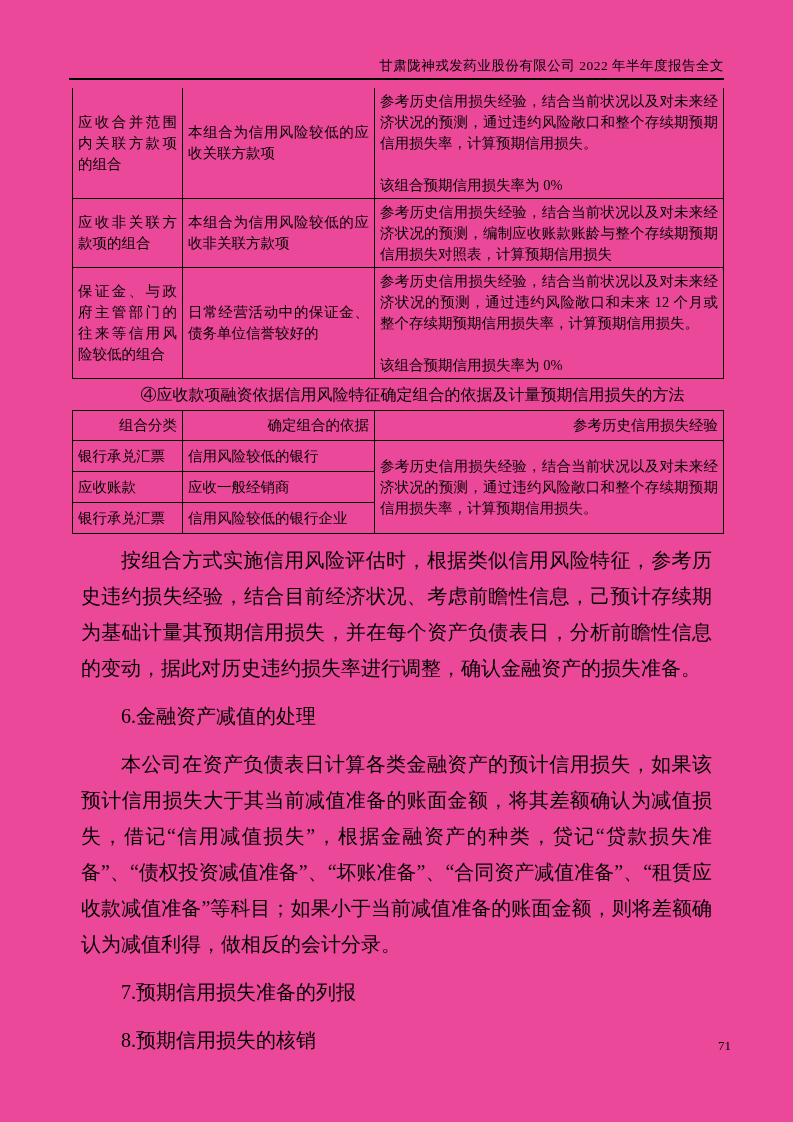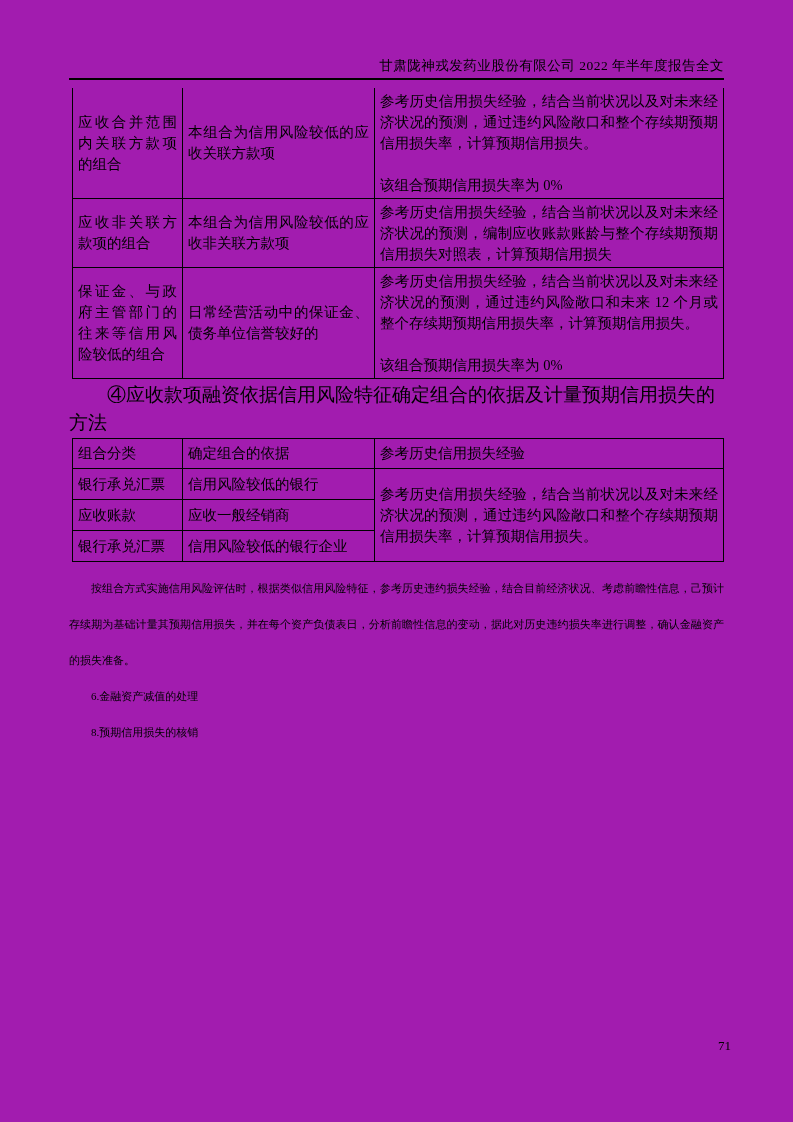--- a/index.html
+++ b/index.html
@@ -1,21 +1,21 @@
 <!DOCTYPE html>
 <html><head>
 <meta charset="utf-8">
 <style>
   html, body { margin: 0; padding: 0; background: #e8e8e8; }
   .page {
     position: relative;
     width: 793px;
     height: 1122px;
     margin: 0 auto;
-    background: #a21caf;
+    background: #ec4899;
     font-family: "Liberation Serif", "DejaVu Serif", serif;
     color: #000;
     overflow: hidden;
   }
   .header {
     position: absolute;
     top: 57px; left: 69px; right: 69px;
     text-align: right;
     font-size: 13.5px;
     letter-spacing: 0.5px;
@@ -45,33 +45,34 @@
     word-break: break-all;
     font-weight: normal;
   }
   .t1 tr:first-child td { border-top: 0; }
   .t1 td { vertical-align: middle; }
   .t1 .c3 { vertical-align: top; padding-top: 3px; }
   .t1 .row1 { height: 104px; }
   .t1 .row2 { height: 62px; }
   .t1 .row3 { height: 94px; }
   .cell-gap { margin-top: 21px; }
-  .t2 th { text-align: left; height: 25px; }
+  .t2 th { text-align: right; height: 25px; }
   .t2 td { height: 26px; vertical-align: middle; }
   .t2 .merged { text-align: justify; }
   .sec-heading {
-    font-size: 19px;
+    font-size: 16px;
     line-height: 28px;
     margin: 2px 0 1px 0;
     text-indent: 2em;
+    text-align: center;
   }
   .para, .num-heading {
-    font-size: 11px;
+    font-size: 20px;
     line-height: 36px;
-    margin: 0;
+    margin: 12px;
     text-align: justify;
     text-indent: 2em;
     word-break: break-all;
   }
   .para-first { margin-top: 8px; }
   .page-number {
     position: absolute;
     top: 1038px;
     right: 62px;
     font-size: 13px;
@@ -146,19 +147,21 @@
       </tr>
       <tr>
         <td>银行承兑汇票</td>
         <td>信用风险较低的银行企业</td>
       </tr>
     </tbody>
       </table>
 
     <p class="para para-first">按组合方式实施信用风险评估时，根据类似信用风险特征，参考历史违约损失经验，结合目前经济状况、考虑前瞻性信息，己预计存续期为基础计量其预期信用损失，并在每个资产负债表日，分析前瞻性信息的变动，据此对历史违约损失率进行调整，确认金融资产的损失准备。</p>
     <p class="num-heading">6.金融资产减值的处理</p>
+    <p class="para">本公司在资产负债表日计算各类金融资产的预计信用损失，如果该预计信用损失大于其当前减值准备的账面金额，将其差额确认为减值损失，借记“信用减值损失”，根据金融资产的种类，贷记“贷款损失准备”、“债权投资减值准备”、“坏账准备”、“合同资产减值准备”、“租赁应收款减值准备”等科目；如果小于当前减值准备的账面金额，则将差额确认为减值利得，做相反的会计分录。</p>
+    <p class="num-heading">7.预期信用损失准备的列报</p>
     <p class="num-heading">8.预期信用损失的核销</p>
 
   </div>
 
   <div class="page-number">71</div>
 
 </div>
 
 </body></html>

